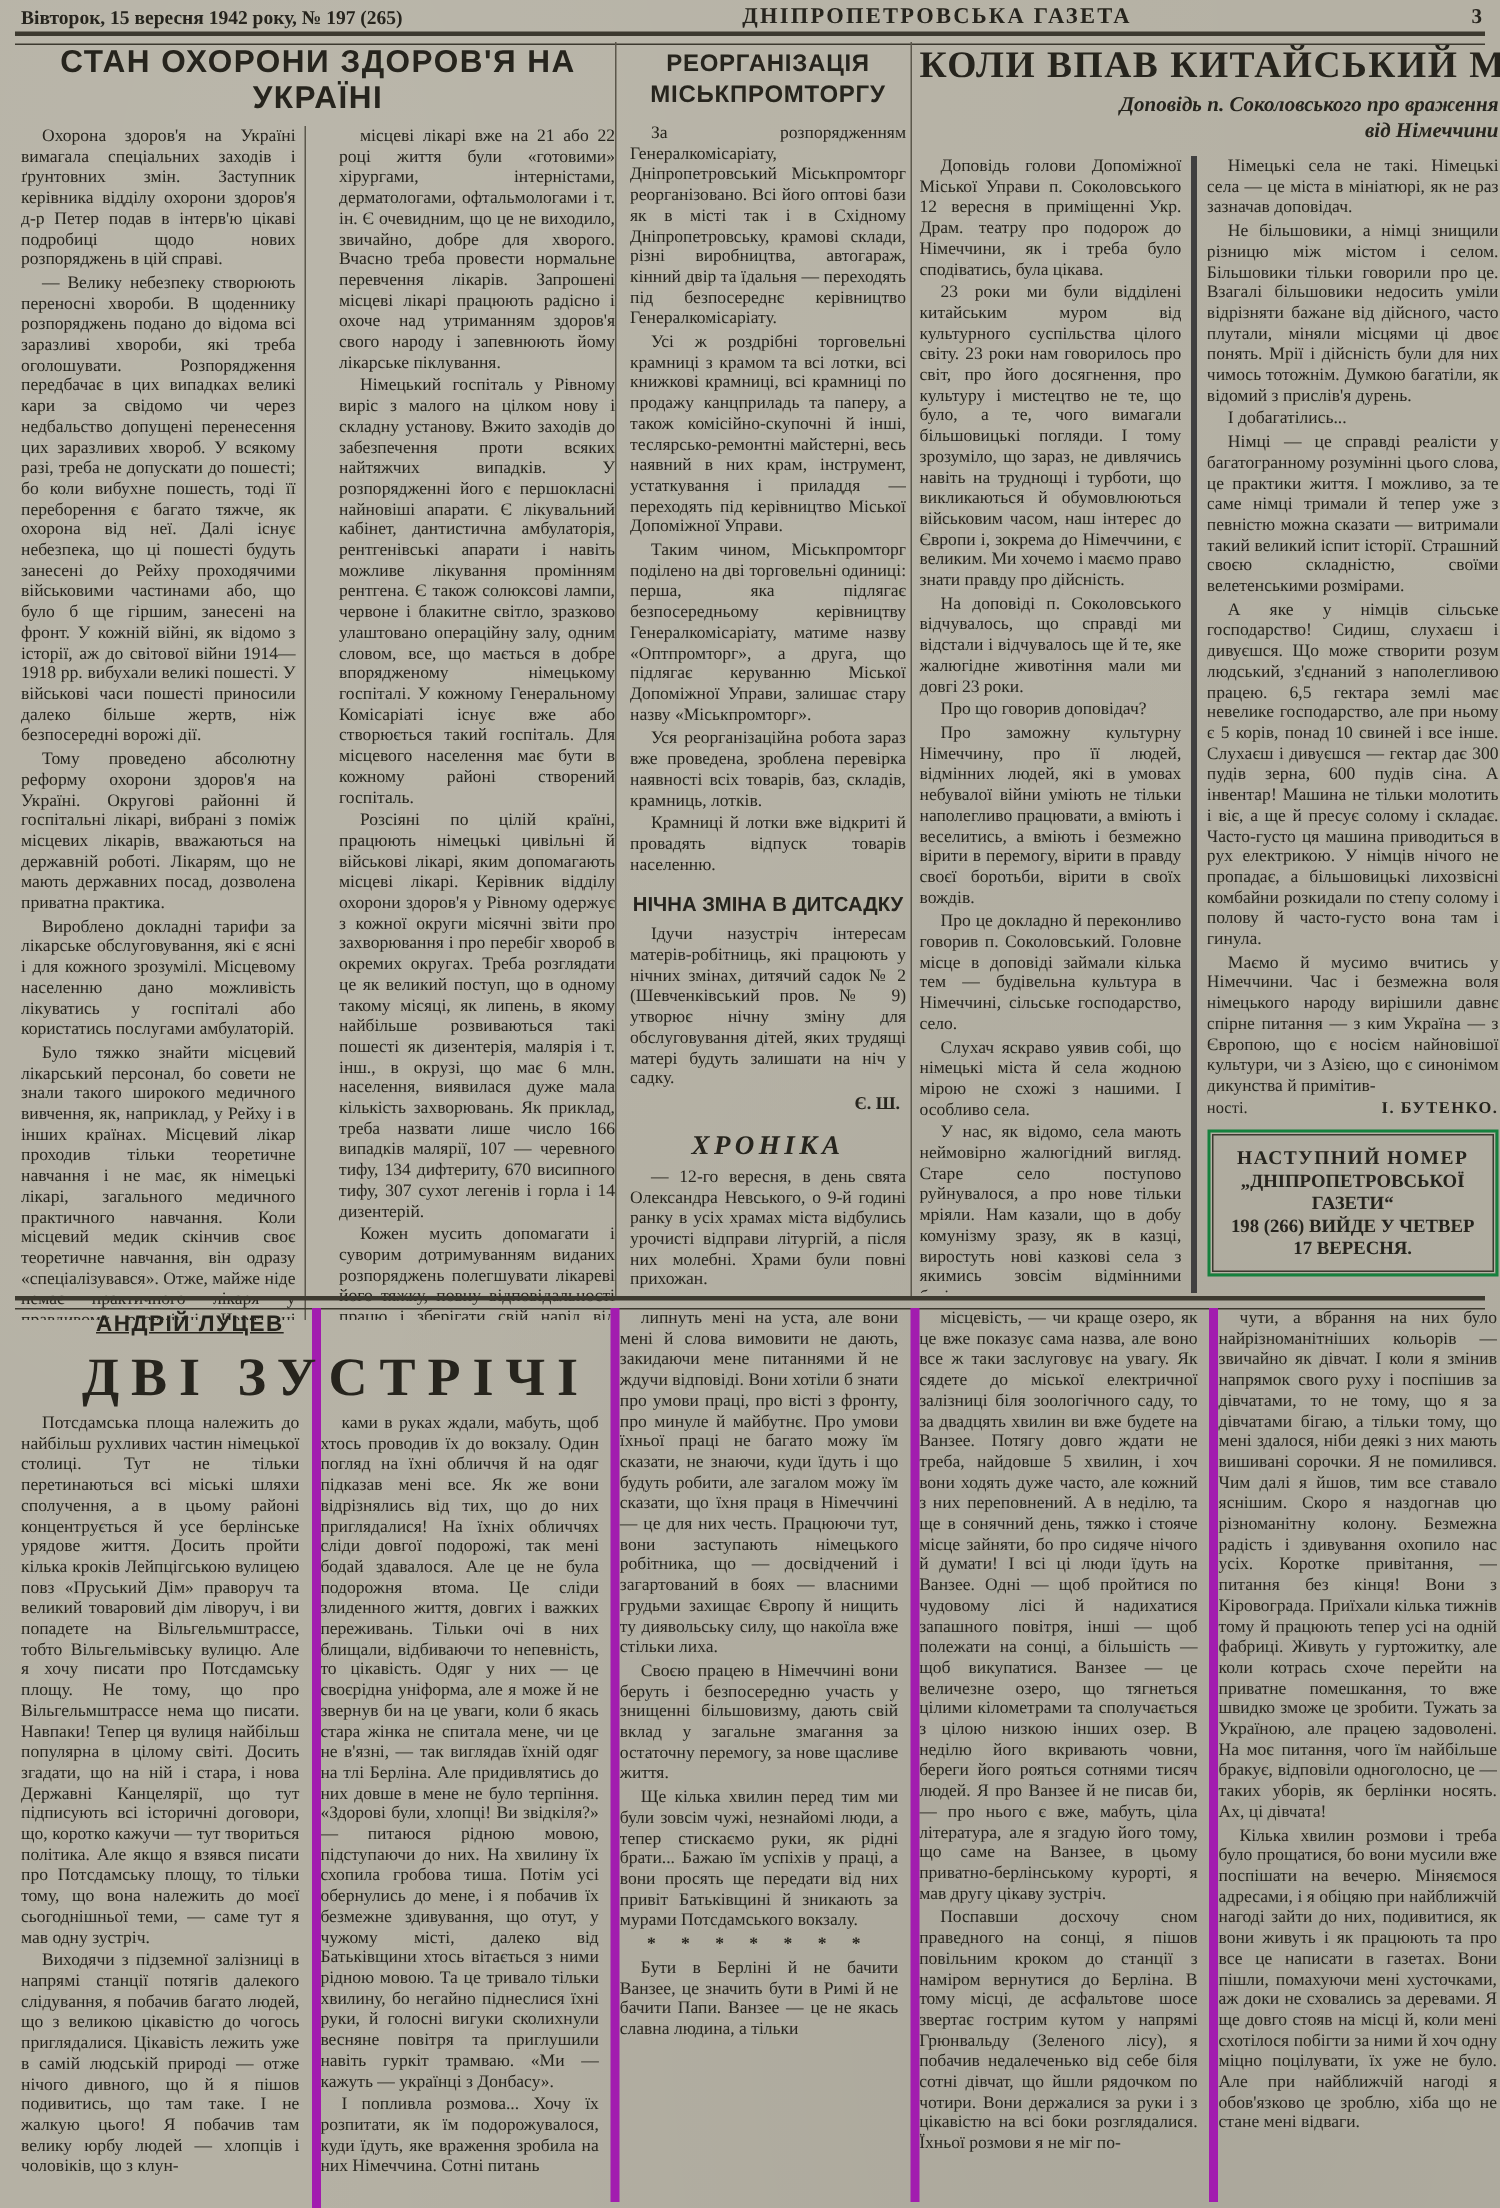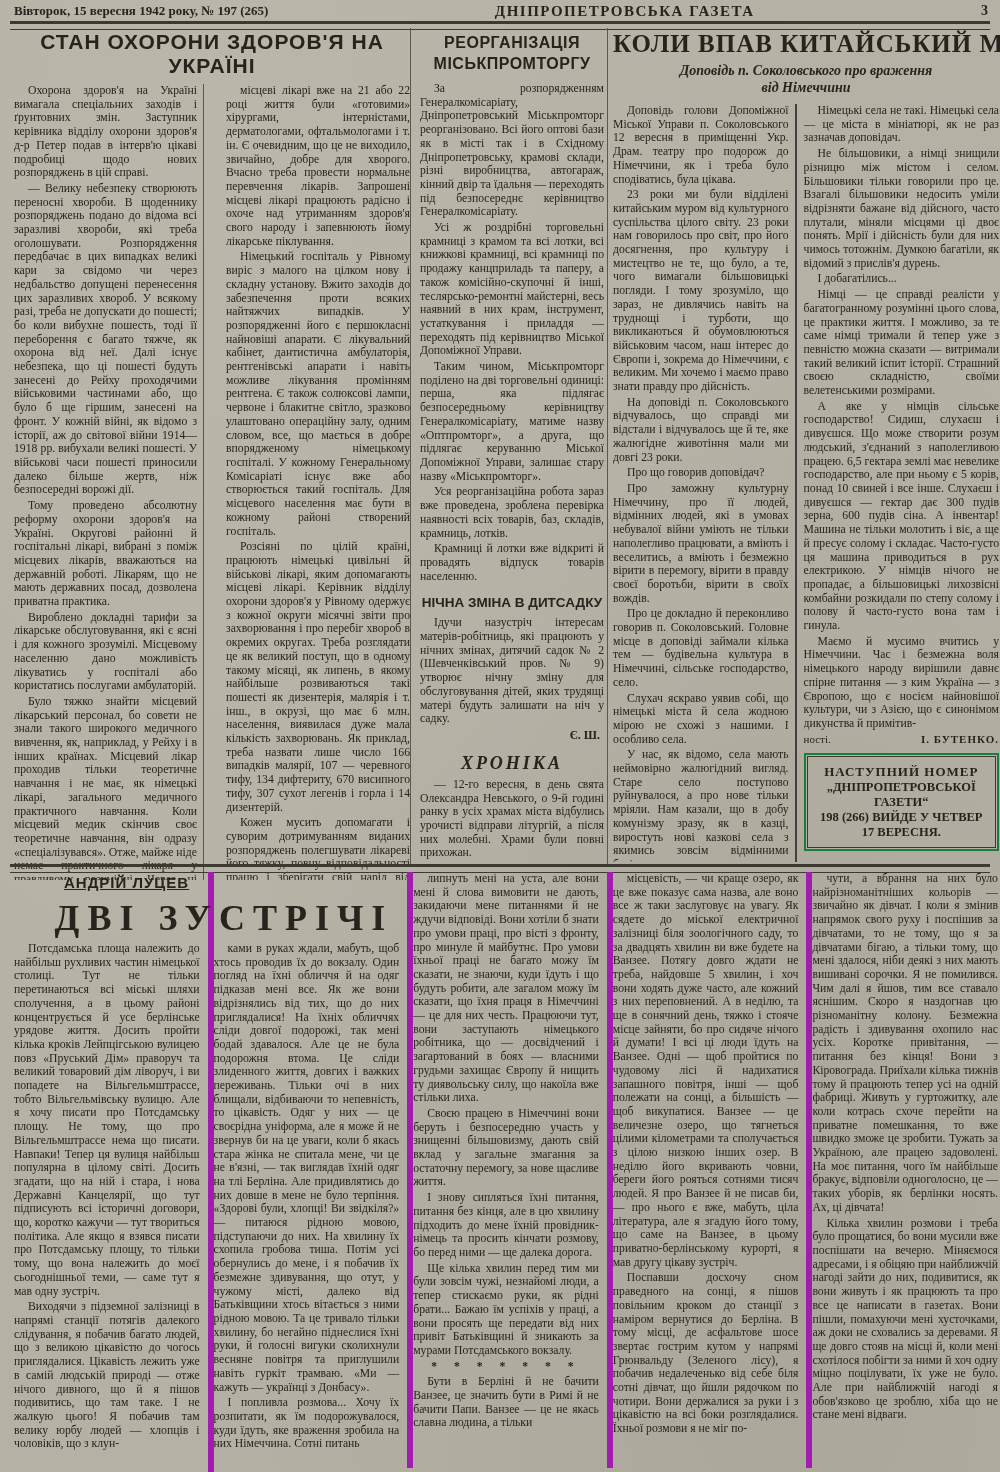--- a/index.html
+++ b/index.html
@@ -8,21 +8,21 @@
     background:linear-gradient(115deg,#b2ae a0,#b8b4a8) #b5b1a4;
     background:#b5b1a4;
     font-family:"Liberation Serif","DejaVu Serif",serif;
     color:#26241d;
   }
   .texture{position:absolute;inset:0;background:
     radial-gradient(ellipse at 20% 10%,rgba(255,255,255,.07),transparent 60%),
     radial-gradient(ellipse at 80% 90%,rgba(0,0,0,.06),transparent 55%);
     pointer-events:none;}
   
-  .hdr{position:absolute;top:3px;left:14px;right:12px;display:flex;align-items:flex-start;justify-content:space-between;}
+  .hdr{position:absolute;top:3px;left:14px;right:12px;display:flex;align-items:center;justify-content:space-between;}
   .hdr .date{font-weight:bold;font-size:13px;}
   .hdr .mast{font-weight:bold;font-size:15px;letter-spacing:1.5px;}
   .hdr .pg{font-weight:bold;font-size:14px;}
   .rule-double{position:absolute;left:10px;right:10px;height:5px;border-top:3px solid #3c392f;border-bottom:1px solid #3c392f;}
   .vr{position:absolute;width:1px;background:#5b574b;}
   
   .col{font-size:11.7px;line-height:13.7px;text-align:justify;overflow:hidden;}
   .col p{margin:0 0 2px 0;text-indent:14px;}
   
   .art-health{position:absolute;left:14px;top:30px;width:396px;height:832px;}
@@ -36,23 +36,23 @@
   .art-mid{position:absolute;left:420px;top:30px;width:184px;height:834px;overflow:hidden;}
   .art-mid h2{margin:2px 0 8px 0;text-align:center;font-family:"Liberation Sans","DejaVu Sans",sans-serif;
     font-weight:bold;font-size:16px;letter-spacing:.5px;line-height:21px;}
   .art-mid h3{margin:10px 0 6px 0;text-align:center;font-family:"Liberation Sans","DejaVu Sans",sans-serif;
     font-weight:bold;font-size:13.5px;}
   .sig{text-align:right;font-weight:bold;font-size:12px;padding-right:4px;}
   .chron-title{margin:10px 0 4px 0;text-align:center;font-style:italic;font-weight:bold;font-size:18px;letter-spacing:3px;}
   
   .art-wall{position:absolute;left:613px;top:30px;width:386px;height:836px;}
   .art-wall h1{margin:0;text-align:center;font-weight:bold;font-size:25px;letter-spacing:1px;white-space:nowrap;}
-  .art-wall .sub{margin:4px 0 8px 0;text-align:center;font-weight:bold;font-style:italic;font-size:14px;line-height:17px;}
+  .art-wall .sub{margin:4px 0 8px 0;text-align:right;font-weight:bold;font-style:italic;font-size:14px;line-height:17px;}
   .art-wall .cols{display:flex;}
-  .art-wall .ca{width:176px;padding-right:6px;border-right:2px solid #404040;height:758px;}
+  .art-wall .ca{width:176px;padding-right:6px;border-right:4px solid #404040;height:758px;}
   .art-wall .cb{width:196px;padding-left:7px;height:758px;}
   .wall-sig{display:flex;justify-content:space-between;font-size:11px;}
   .wall-sig .who{font-weight:bold;letter-spacing:1px;}
   .box{margin-top:8px;border:2px solid #15803d;box-shadow:inset 0 0 0 1px #b5b1a4, inset 0 0 0 2px #3c392f;
     padding:9px 4px;text-align:center;font-weight:bold;}
   .box .b1{font-size:13px;letter-spacing:1px;}
   .box .b2{font-size:12.5px;}
   .box .b3,.box .b4{font-size:12.5px;}
   
   
@@ -175,21 +175,20 @@
         <p>Виходячи з підземної залізниці в напрямі станції потягів далекого слідування, я побачив багато людей, що з великою цікавістю до чогось приглядалися. Цікавість лежить уже в самій людській природі — отже нічого дивного, що й я пішов подивитись, що там таке. І не жалкую цього! Я побачив там велику юрбу людей — хлопців і чоловіків, що з клун-</p>
       </div>
     <div class="col mc offset">
         <p>ками в руках ждали, мабуть, щоб хтось проводив їх до вокзалу. Один погляд на їхні обличчя й на одяг підказав мені все. Як же вони відрізнялись від тих, що до них приглядалися! На їхніх обличчях сліди довгої подорожі, так мені бодай здавалося. Але це не була подорожня втома. Це сліди злиденного життя, довгих і важких переживань. Тільки очі в них блищали, відбиваючи то непевність, то цікавість. Одяг у них — це своєрідна уніформа, але я може й не звернув би на це уваги, коли б якась стара жінка не спитала мене, чи це не в'язні, — так виглядав їхній одяг на тлі Берліна. Але придивлятись до них довше в мене не було терпіння. «Здорові були, хлопці! Ви звідкіля?» — питаюся рідною мовою, підступаючи до них. На хвилину їх схопила гробова тиша. Потім усі обернулись до мене, і я побачив їх безмежне здивування, що отут, у чужому місті, далеко від Батьківщини хтось вітається з ними рідною мовою. Та це тривало тільки хвилину, бо негайно піднеслися їхні руки, й голосні вигуки сколихнули весняне повітря та приглушили навіть гуркіт трамваю. «Ми — кажуть — українці з Донбасу».</p>
         <p>І попливла розмова... Хочу їх розпитати, як їм подорожувалося, куди їдуть, яке враження зробила на них Німеччина. Сотні питань</p>
       </div>
     <div class="col mc">
       <div>
           <p>липнуть мені на уста, але вони мені й слова вимовити не дають, закидаючи мене питаннями й не ждучи відповіді. Вони хотіли б знати про умови праці, про вісті з фронту, про минуле й майбутнє. Про умови їхньої праці не багато можу їм сказати, не знаючи, куди їдуть і що будуть робити, але загалом можу їм сказати, що їхня праця в Німеччині — це для них честь. Працюючи тут, вони заступають німецького робітника, що — досвідчений і загартований в боях — власними грудьми захищає Європу й нищить ту диявольську силу, що накоїла вже стільки лиха.</p>
           <p>Своєю працею в Німеччині вони беруть і безпосередню участь у знищенні більшовизму, дають свій вклад у загальне змагання за остаточну перемогу, за нове щасливе життя.</p>
-          <p>І знову сипляться їхні питання, питання без кінця, але в цю хвилину підходить до мене їхній провідник-німець та просить кінчати розмову, бо перед ними — ще далека дорога.</p>
           <p>Ще кілька хвилин перед тим ми були зовсім чужі, незнайомі люди, а тепер стискаємо руки, як рідні брати... Бажаю їм успіхів у праці, а вони просять ще передати від них привіт Батьківщині й зникають за мурами Потсдамського вокзалу.</p>
         </div>
       <p class="stars">* * * * * * *</p>
       <div>
           <p>Бути в Берліні й не бачити Ванзее, це значить бути в Римі й не бачити Папи. Ванзее — це не якась славна людина, а тільки</p>
         </div>
     </div>
     <div class="col mc">
         <p>місцевість, — чи краще озеро, як це вже показує сама назва, але воно все ж таки заслуговує на увагу. Як сядете до міської електричної залізниці біля зоологічного саду, то за двадцять хвилин ви вже будете на Ванзее. Потягу довго ждати не треба, найдовше 5 хвилин, і хоч вони ходять дуже часто, але кожний з них переповнений. А в неділю, та ще в сонячний день, тяжко і стояче місце зайняти, бо про сидяче нічого й думати! І всі ці люди їдуть на Ванзее. Одні — щоб пройтися по чудовому лісі й надихатися запашного повітря, інші — щоб полежати на сонці, а більшість — щоб викупатися. Ванзее — це величезне озеро, що тягнеться цілими кілометрами та сполучається з цілою низкою інших озер. В неділю його вкривають човни, береги його рояться сотнями тисяч людей. Я про Ванзее й не писав би, — про нього є вже, мабуть, ціла література, але я згадую його тому, що саме на Ванзее, в цьому приватно-берлінському курорті, я мав другу цікаву зустріч.</p>
         <p>Поспавши досхочу сном праведного на сонці, я пішов повільним кроком до станції з наміром вернутися до Берліна. В тому місці, де асфальтове шосе звертає гострим кутом у напрямі Грюнвальду (Зеленого лісу), я побачив недалеченько від себе біля сотні дівчат, що йшли рядочком по чотири. Вони держалися за руки і з цікавістю на всі боки розглядалися. Їхньої розмови я не міг по-</p>

